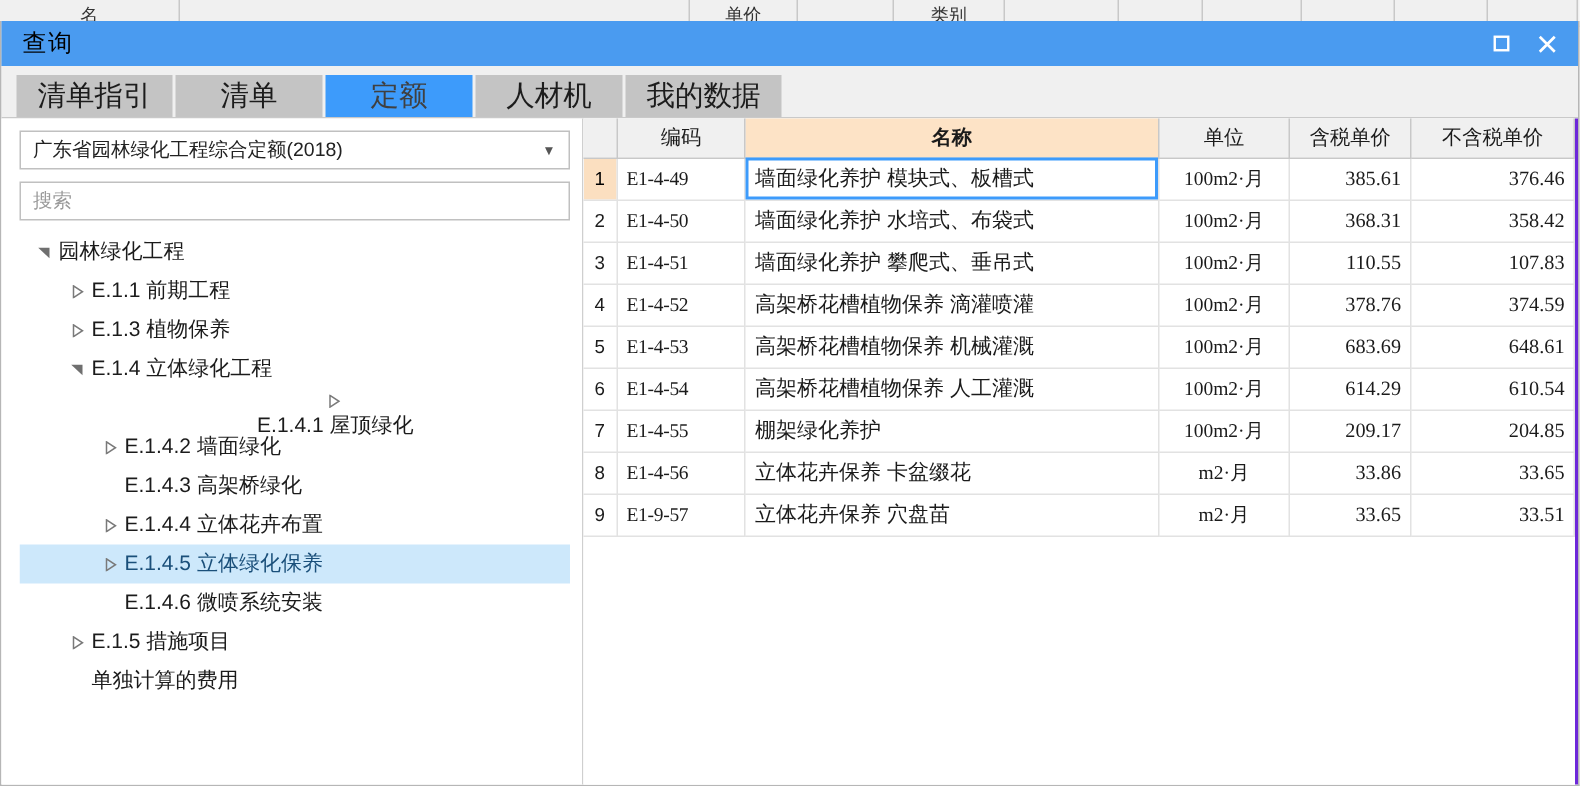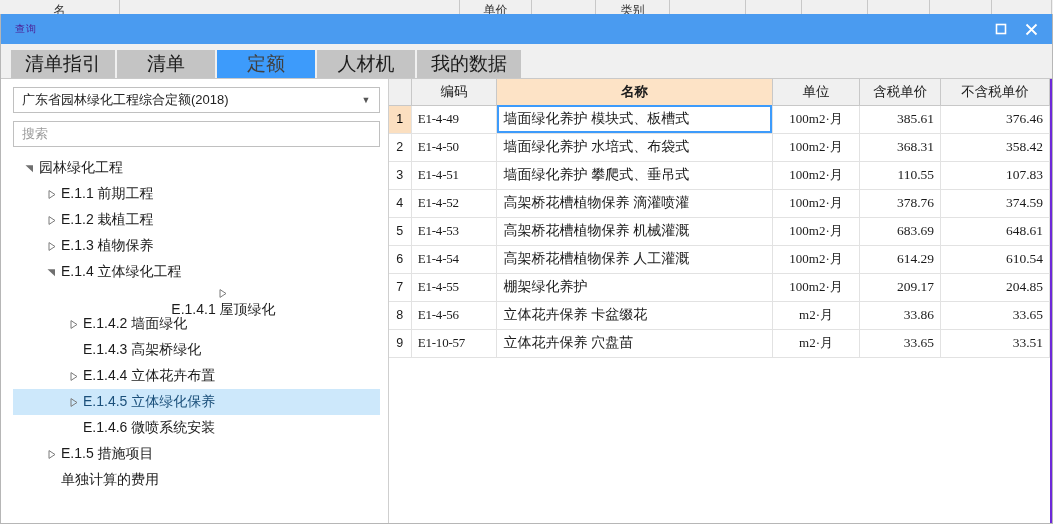--- a/index.html
+++ b/index.html
@@ -53,22 +53,22 @@
   
   #titlebar {
     height: 30px;
     background: #4a9bf0;
     display: flex;
     align-items: center;
     flex: 0 0 30px;
     position: relative;
   }
   #titlebar .title-text {
-    color: #4c1d95;
-    font-size: 10px;
+    color: #000000;
+    font-size: 16px;
     margin-left: 14px;
     letter-spacing: 1px;
   }
   .win-controls {
     position: absolute;
     right: 6px; top: 0;
     height: 30px;
     display: flex;
     align-items: center;
   }
@@ -359,28 +359,20 @@
             </span>
             <span class="tree-label">园林绿化工程</span>
           </div>
           <div class="tree-row" style="padding-left: 30px;">
             <span class="tw">
               <svg width="9" height="9" viewBox="0 0 9 9">
                 <path d="M2 0.6 L8 4.5 L2 8.4 Z" fill="none" stroke="#7a7a7a" stroke-width="1"></path>
               </svg>
             </span>
             <span class="tree-label">E.1.1 前期工程</span>
-          </div>
-          <div class="tree-row" style="padding-left: 30px;">
-            <span class="tw">
-              <svg width="9" height="9" viewBox="0 0 9 9">
-                <path d="M2 0.6 L8 4.5 L2 8.4 Z" fill="none" stroke="#7a7a7a" stroke-width="1"></path>
-              </svg>
-            </span>
-            <span class="tree-label">E.1.2 栽植工程</span>
           </div>
           <div class="tree-row" style="padding-left: 30px;">
             <span class="tw">
               <svg width="9" height="9" viewBox="0 0 9 9">
                 <path d="M2 0.6 L8 4.5 L2 8.4 Z" fill="none" stroke="#7a7a7a" stroke-width="1"></path>
               </svg>
             </span>
             <span class="tree-label">E.1.3 植物保养</span>
           </div>
           <div class="tree-row" style="padding-left: 30px;">
@@ -526,21 +518,21 @@
             <tr class="">
               <td class="rownum">8</td>
               <td class="code">E1-4-56</td>
               <td class="name">立体花卉保养 卡盆缀花</td>
               <td class="unit">m2·月</td>
               <td class="num">33.86</td>
               <td class="num">33.65</td>
             </tr>
             <tr class="">
               <td class="rownum">9</td>
-              <td class="code">E1-10-57</td>
+              <td class="code">E1-9-57</td>
               <td class="name">立体花卉保养 穴盘苗</td>
               <td class="unit">m2·月</td>
               <td class="num">33.65</td>
               <td class="num">33.51</td>
             </tr>
           </tbody>
       </table>
       <div id="grid-filler"></div>
     </div>
 

